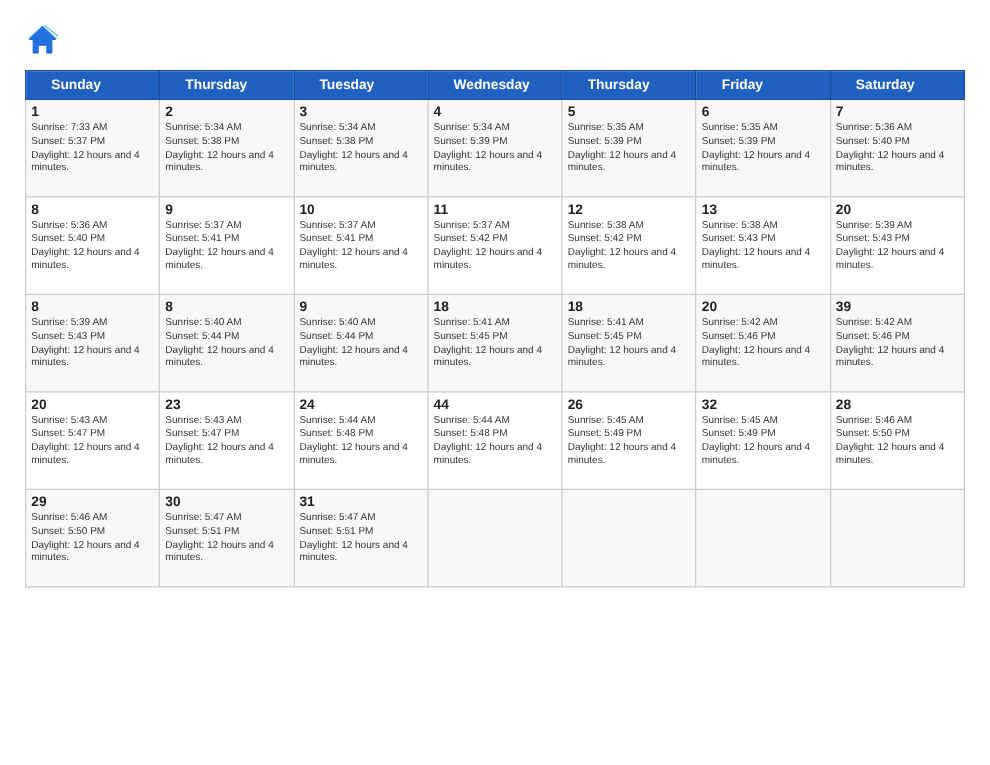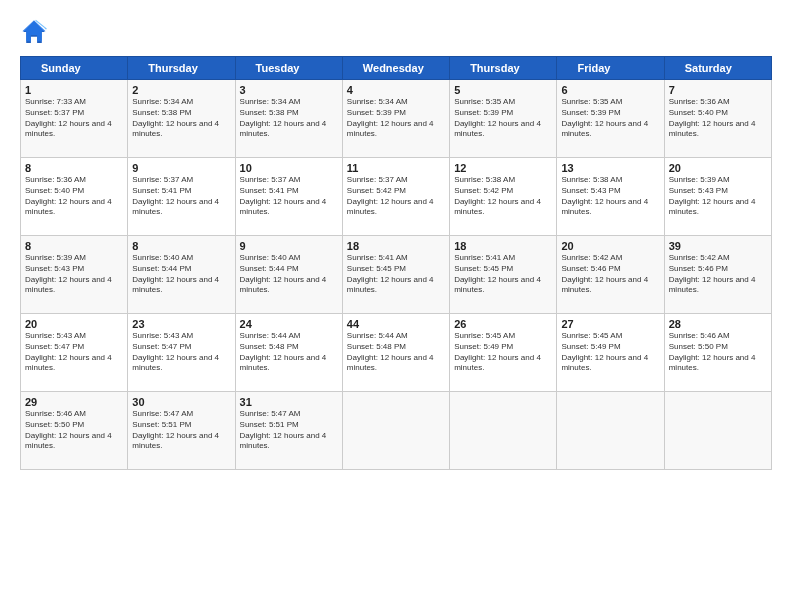--- a/index.html
+++ b/index.html
@@ -298,21 +298,21 @@
             <div class="cell-text">Sunset: 5:48 PM</div>
             <div class="cell-text">Daylight: 12 hours and 4 minutes.</div>
           </td>
           <td>
             <span class="day-num">26</span>
             <div class="cell-text">Sunrise: 5:45 AM</div>
             <div class="cell-text">Sunset: 5:49 PM</div>
             <div class="cell-text">Daylight: 12 hours and 4 minutes.</div>
           </td>
           <td>
-            <span class="day-num">27</span>
+            <span class="day-num">32</span>
             <div class="cell-text">Sunrise: 5:45 AM</div>
             <div class="cell-text">Sunset: 5:49 PM</div>
             <div class="cell-text">Daylight: 12 hours and 4 minutes.</div>
           </td>
           <td>
             <span class="day-num">28</span>
             <div class="cell-text">Sunrise: 5:46 AM</div>
             <div class="cell-text">Sunset: 5:50 PM</div>
             <div class="cell-text">Daylight: 12 hours and 4 minutes.</div>
           </td>

